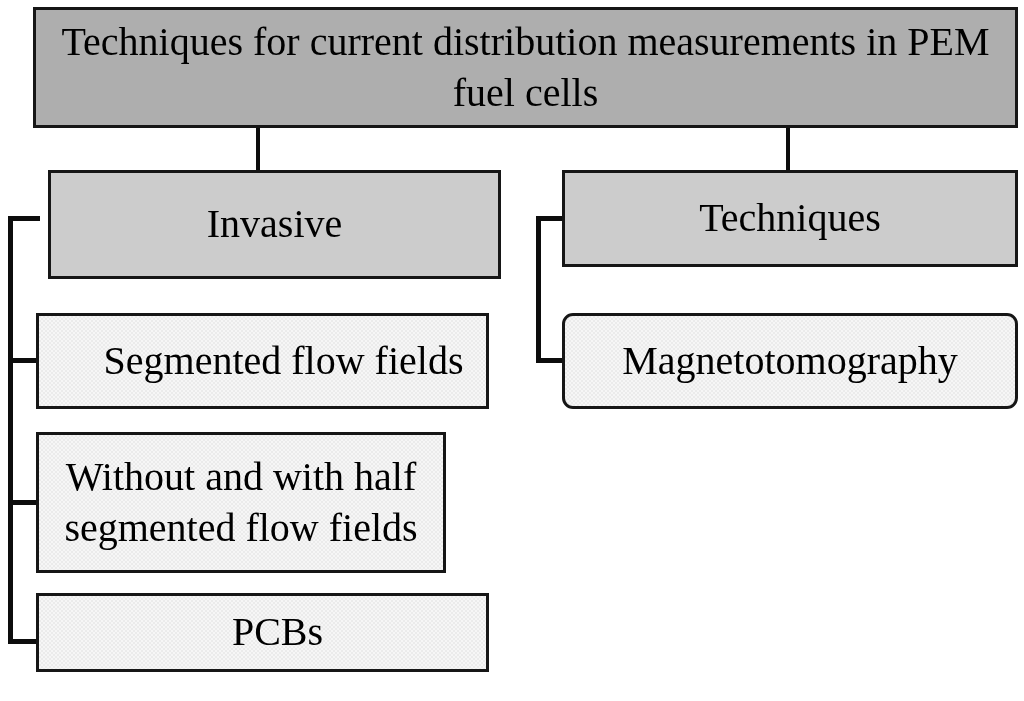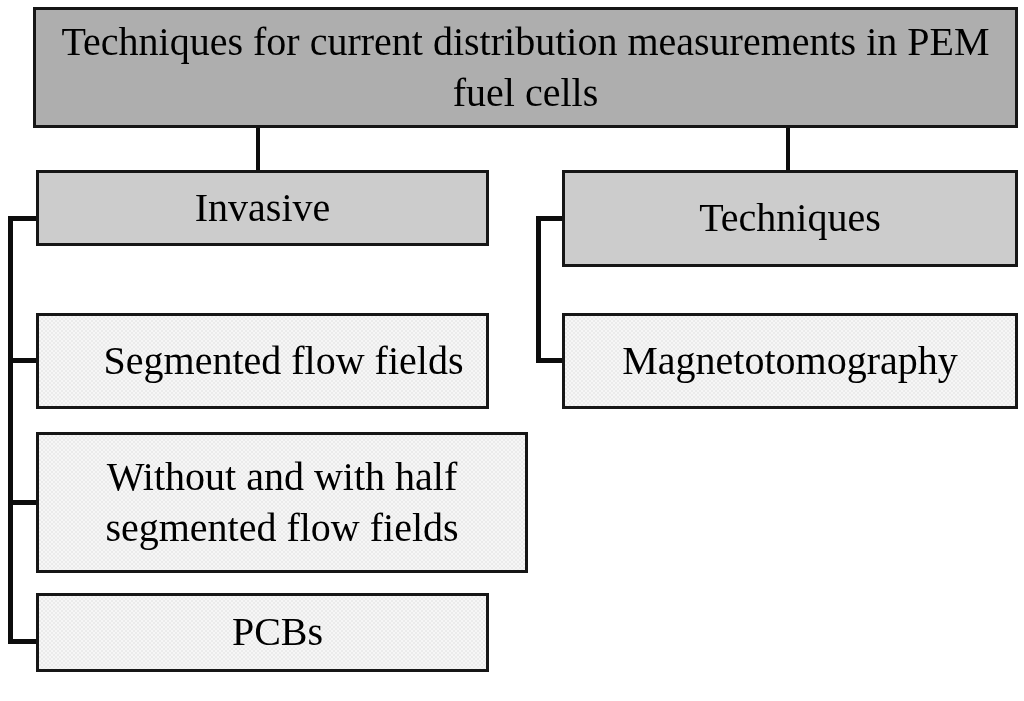--- a/index.html
+++ b/index.html
@@ -32,25 +32,25 @@
     left: 33px; top: 7px; width: 985px; height: 121px;
     background: var(--root-fill, #aeaeae);
     padding: 0 12px;
   }
   .node-branch { background: var(--branch-fill, #cccccc); }
   .node-leaf {
     background-color: var(--leaf-fill, #ebebeb);
     background-image: conic-gradient(rgba(255,255,255,0.55) 25%, rgba(0,0,0,0) 25% 50%, rgba(255,255,255,0.55) 50% 75%, rgba(0,0,0,0) 75%);
     background-size: 4px 4px;
   }
-  .node-invasive    { left: 36px;  top: 170px; width: 453px; height: 76px; }
+  .node-invasive    { left: 48px;  top: 170px; width: 453px; height: 109px; }
   .node-noninvasive { left: 562px; top: 170px; width: 456px; height: 97px; }
   .node-segmented   { left: 36px;  top: 313px; width: 453px; height: 96px; padding-left: 42px; }
-  .node-magneto     { left: 562px; top: 313px; width: 456px; height: 96px; }
-  .node-without     { left: 36px;  top: 432px; width: 492px; height: 141px; padding: 0 20px; }
+  .node-magneto     { left: 562px; top: 313px; width: 456px; height: 96px; border-radius: 11px; }
+  .node-without     { left: 36px;  top: 432px; width: 410px; height: 141px; padding: 0 20px; }
   .node-pcbs        { left: 36px;  top: 593px; width: 453px; height: 79px; padding-left: 30px; }
   .connector {
     position: absolute;
     background: var(--connector, #0d0d0d);
     z-index: 1;
   }
   .c-top-left-v  { left: 256px; top: 122px; width: 4px;  height: 52px; }
   .c-top-right-v { left: 786px; top: 122px; width: 4px;  height: 52px; }
   .c-left-v      { left: 8px;   top: 216px; width: 5px;  height: 428px; }
   .c-left-s1     { left: 8px;   top: 216px; width: 32px; height: 5px; }

